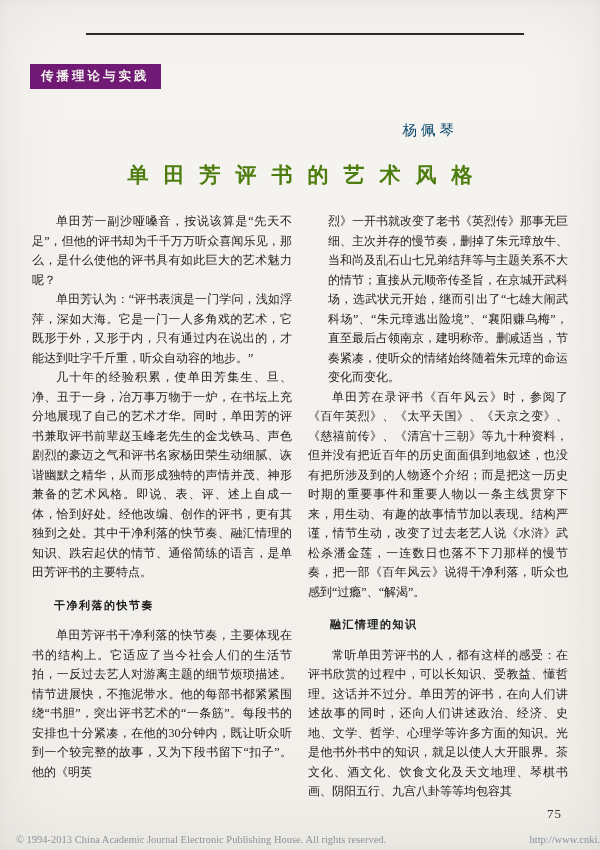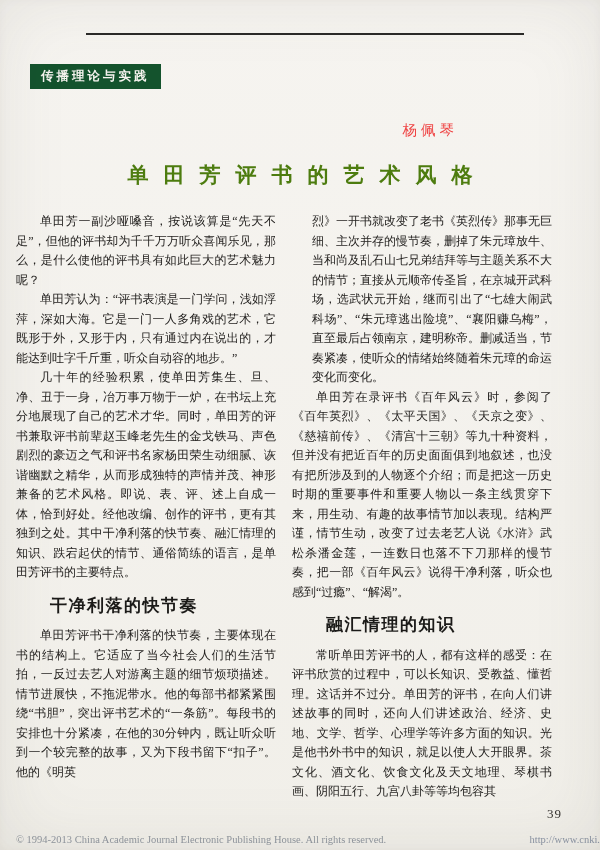--- a/index.html
+++ b/index.html
@@ -14,47 +14,47 @@
   .scan-vignette {
     position: absolute; inset: 0; pointer-events: none;
     box-shadow: inset 0 0 70px rgba(90,85,75,0.10), inset 0 0 8px rgba(90,85,75,0.05);
   }
   .top-rule {
     position: absolute; top: 33px; left: 86px; width: 438px; height: 2px;
     background: #2b2a28;
   }
   .category {
     position: absolute; top: 64px; left: 30px;
-    background: #14532d; color: #f5f3ee;
+    background: #701a75; color: #f5f3ee;
     font-size: 12.5px; font-weight: bold; letter-spacing: 3px;
     padding: 4px 11px 4px 11px;
     font-family: "Liberation Sans", "DejaVu Sans", sans-serif;
   }
   .author {
     position: absolute; top: 121px; right: 142px;
-    font-size: 14.5px; letter-spacing: 4px; color: #ef4444;
+    font-size: 14.5px; letter-spacing: 4px; color: #0c4a6e;
   }
   .title {
     position: absolute; top: 161px; left: 0; width: 100%;
     text-align: center; font-size: 21px; font-weight: bold;
     letter-spacing: 15px; text-indent: 15px; color: #4d7c0f;
   }
   .columns {
-    position: absolute; top: 212px; left: 16px; width: 536px;
+    position: absolute; top: 212px; left: 32px; width: 536px;
     display: flex; gap: 16px;
   }
   .col {
     width: 260px;
     font-size: 12px; line-height: 19.5px;
     text-align: justify; color: #242220;
   }
   .col p { text-indent: 2em; margin: 0; }
   .col p.continuation { text-indent: 0; margin-left: 20px; }
   .sec-heading {
-    font-weight: bold; font-size: 17px; letter-spacing: 1.5px;
+    font-weight: bold; font-size: 11px; letter-spacing: 1.5px;
     margin: 13px 0 11px 0; text-indent: 2em; color: #1b1a18;
   }
   .page-number {
     position: absolute; right: 38px; bottom: 28px;
     font-size: 13px; color: #33312e; letter-spacing: 1px;
   }
   .footer {
     position: absolute; left: 8px; right: 0; bottom: 5px;
     font-size: 10.5px; color: #8f959d;
     display: flex; justify-content: space-between;
@@ -87,21 +87,21 @@
 
     <div class="col">
       <p class="continuation">烈》一开书就改变了老书《英烈传》那事无巨细、主次并存的慢节奏，删掉了朱元璋放牛、当和尚及乱石山七兄弟结拜等与主题关系不大的情节；直接从元顺帝传圣旨，在京城开武科场，选武状元开始，继而引出了“七雄大闹武科场”、“朱元璋逃出险境”、“襄阳赚乌梅”，直至最后占领南京，建明称帝。删减适当，节奏紧凑，使听众的情绪始终随着朱元璋的命运变化而变化。</p>
       <p>单田芳在录评书《百年风云》时，参阅了《百年英烈》、《太平天国》、《天京之变》、《慈禧前传》、《清宫十三朝》等九十种资料，但并没有把近百年的历史面面俱到地叙述，也没有把所涉及到的人物逐个介绍；而是把这一历史时期的重要事件和重要人物以一条主线贯穿下来，用生动、有趣的故事情节加以表现。结构严谨，情节生动，改变了过去老艺人说《水浒》武松杀潘金莲，一连数日也落不下刀那样的慢节奏，把一部《百年风云》说得干净利落，听众也感到“过瘾”、“解渴”。</p>
       <h3 class="sec-heading">融汇情理的知识</h3>
       <p>常听单田芳评书的人，都有这样的感受：在评书欣赏的过程中，可以长知识、受教益、懂哲理。这话并不过分。单田芳的评书，在向人们讲述故事的同时，还向人们讲述政治、经济、史地、文学、哲学、心理学等许多方面的知识。光是他书外书中的知识，就足以使人大开眼界。茶文化、酒文化、饮食文化及天文地理、琴棋书画、阴阳五行、九宫八卦等等均包容其</p>
     </div>
 
   </div>
 
-  <div class="page-number">39</div>
+  <div class="page-number">75</div>
 
   <div class="footer">
     <span>© 1994-2013 China Academic Journal Electronic Publishing House. All rights reserved.</span>
     <span class="url">http://www.cnki.</span>
   </div>
 
   <div class="scan-vignette"></div>
 
 </div>
 

